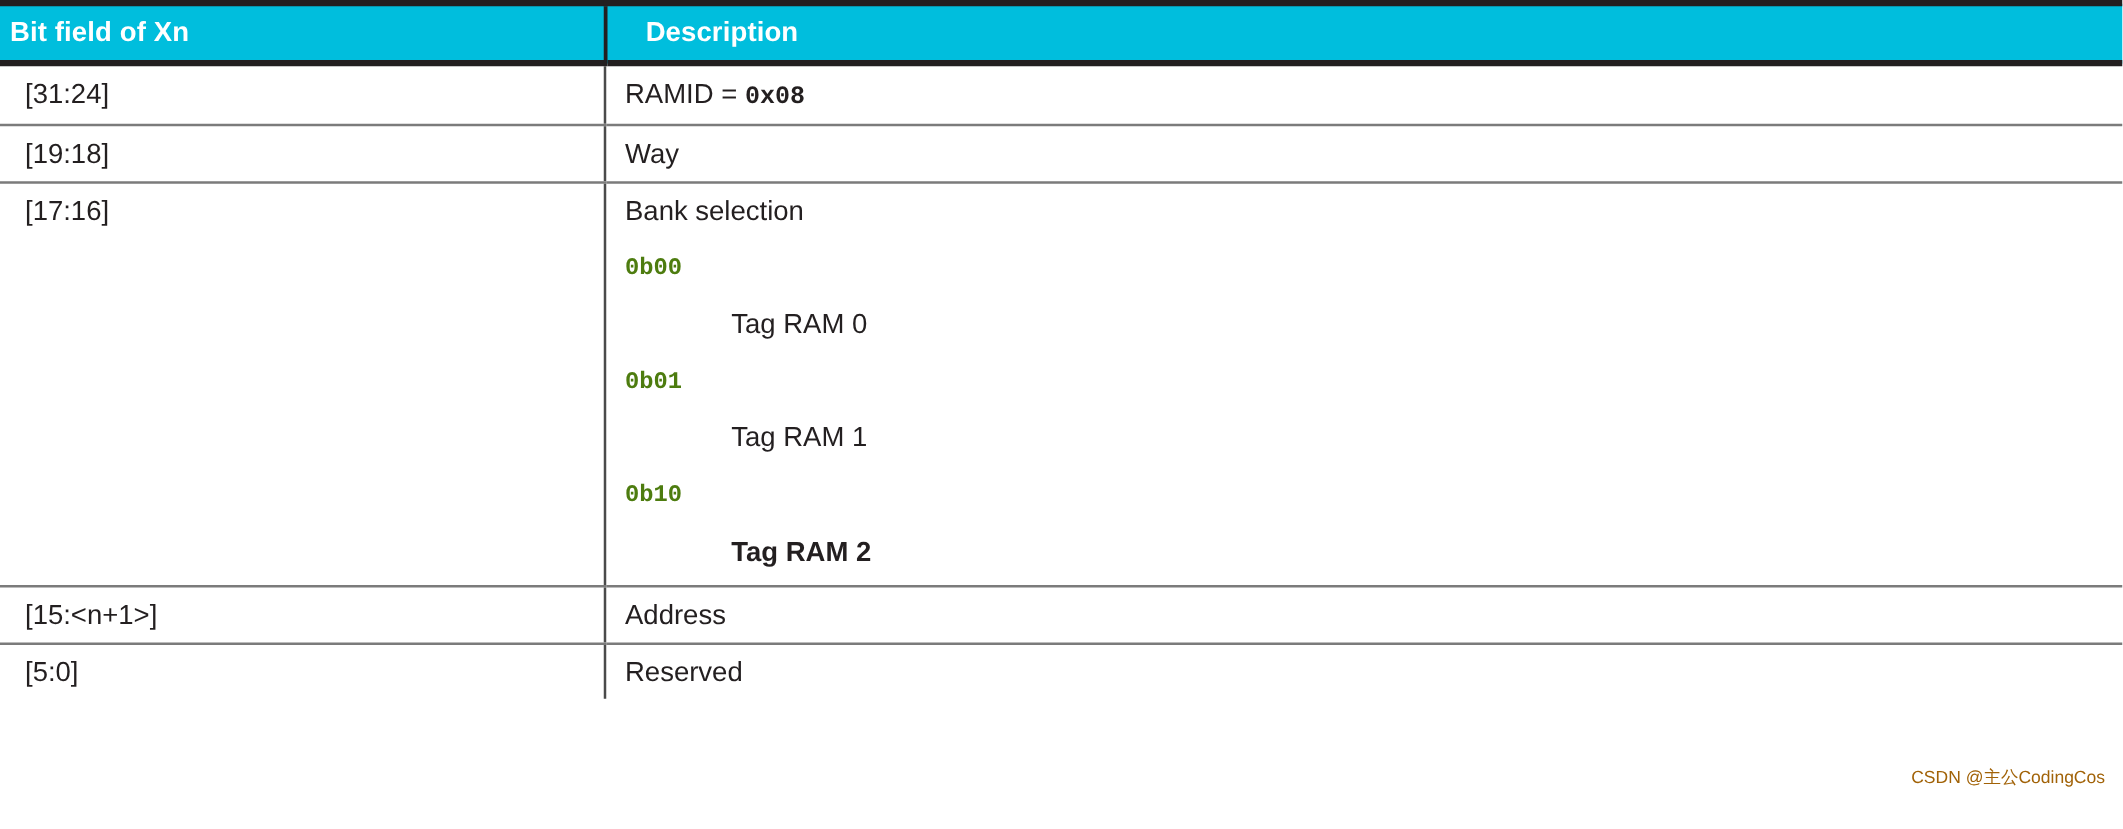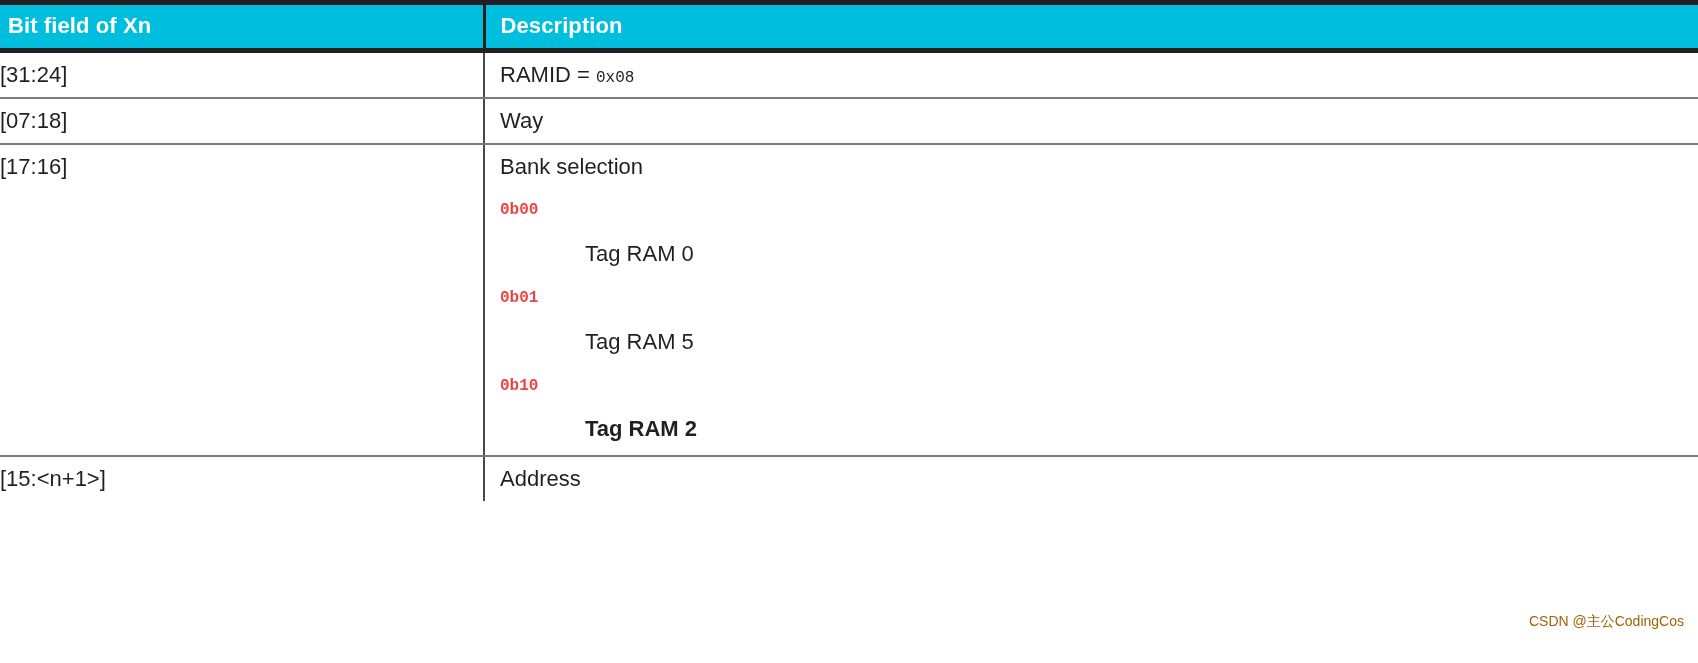--- a/index.html
+++ b/index.html
@@ -40,54 +40,55 @@
     font-weight: bold;
     font-size: 22px;
     line-height: 1;
     text-align: left;
     padding: 10px 0 11px 8px;
     border-bottom: 5px solid #231f20;
     vertical-align: middle;
     letter-spacing: 0.1px;
   }
   thead th.th-desc {
-    padding-left: 15px;
+    padding-left: 31px;
     border-left: 3px solid #231f20;
   }
 
   
   tbody td {
     border-bottom: 2px solid #7b7b7b;
     font-size: 22px;
     line-height: 1.18;
     vertical-align: top;
     color: #231f20;
     background: #ffffff;
   }
   tbody tr:last-child td {
     border-bottom: none;
   }
   td.cell-bitfield {
-    padding: 9px 0 9px 0;
+    padding: 9px 0 9px 20px;
     white-space: nowrap;
   }
   td.cell-desc {
     padding: 9px 0 9px 15px;
     border-left: 2px solid #4a4a4a;
   }
 
   .mono {
     font-family: "Liberation Mono", "DejaVu Sans Mono", monospace;
-    font-size: 16px;
+    font-size: 20px;
+    font-weight: bold;
   }
   .mono-bold {
     font-family: "Liberation Mono", "DejaVu Sans Mono", monospace;
-    font-size: 16px;
+    font-size: 19px;
     font-weight: bold;
-    color: #ef4444;
+    color: #4d7c0f;
   }
 
   
   .bank-cell { padding-top: 9px; }
   .bank-title { margin: 0 12px 21px 0; }
   .bank-code  { margin: 0 0 21px 0; }
   .bank-value { margin: 0 0 22px 85px; }
   .bank-value.last { margin-bottom: 4px; font-weight: bold; }
 
   
@@ -124,45 +125,49 @@
 
       <tr>
         <td class="cell-bitfield">[31:24]</td>
         <td class="cell-desc">
           <span>RAMID = </span><span class="mono">0x08</span>
         </td>
       </tr>
 
 
       <tr>
-        <td class="cell-bitfield">[07:18]</td>
+        <td class="cell-bitfield">[19:18]</td>
         <td class="cell-desc">Way</td>
       </tr>
 
       <tr>
         <td class="cell-bitfield">[17:16]</td>
         <td class="cell-desc bank-cell">
           <div class="bank-title">Bank selection</div>
 
           <div class="bank-code mono-bold">0b00</div>
           <div class="bank-value">Tag RAM 0</div>
 
           <div class="bank-code mono-bold">0b01</div>
-          <div class="bank-value">Tag RAM 5</div>
+          <div class="bank-value">Tag RAM 1</div>
 
           <div class="bank-code mono-bold">0b10</div>
           <div class="bank-value last">Tag RAM 2</div>
         </td>
       </tr>
 
       <tr>
         <td class="cell-bitfield">[15:&lt;n+1&gt;]</td>
         <td class="cell-desc">Address</td>
       </tr>
 
 
+      <tr>
+        <td class="cell-bitfield">[5:0]</td>
+        <td class="cell-desc">Reserved</td>
+      </tr>
 
     </tbody>
   </table>
 
   <div class="watermark">CSDN @主公CodingCos</div>
 
 </div>
 
 </body></html>

